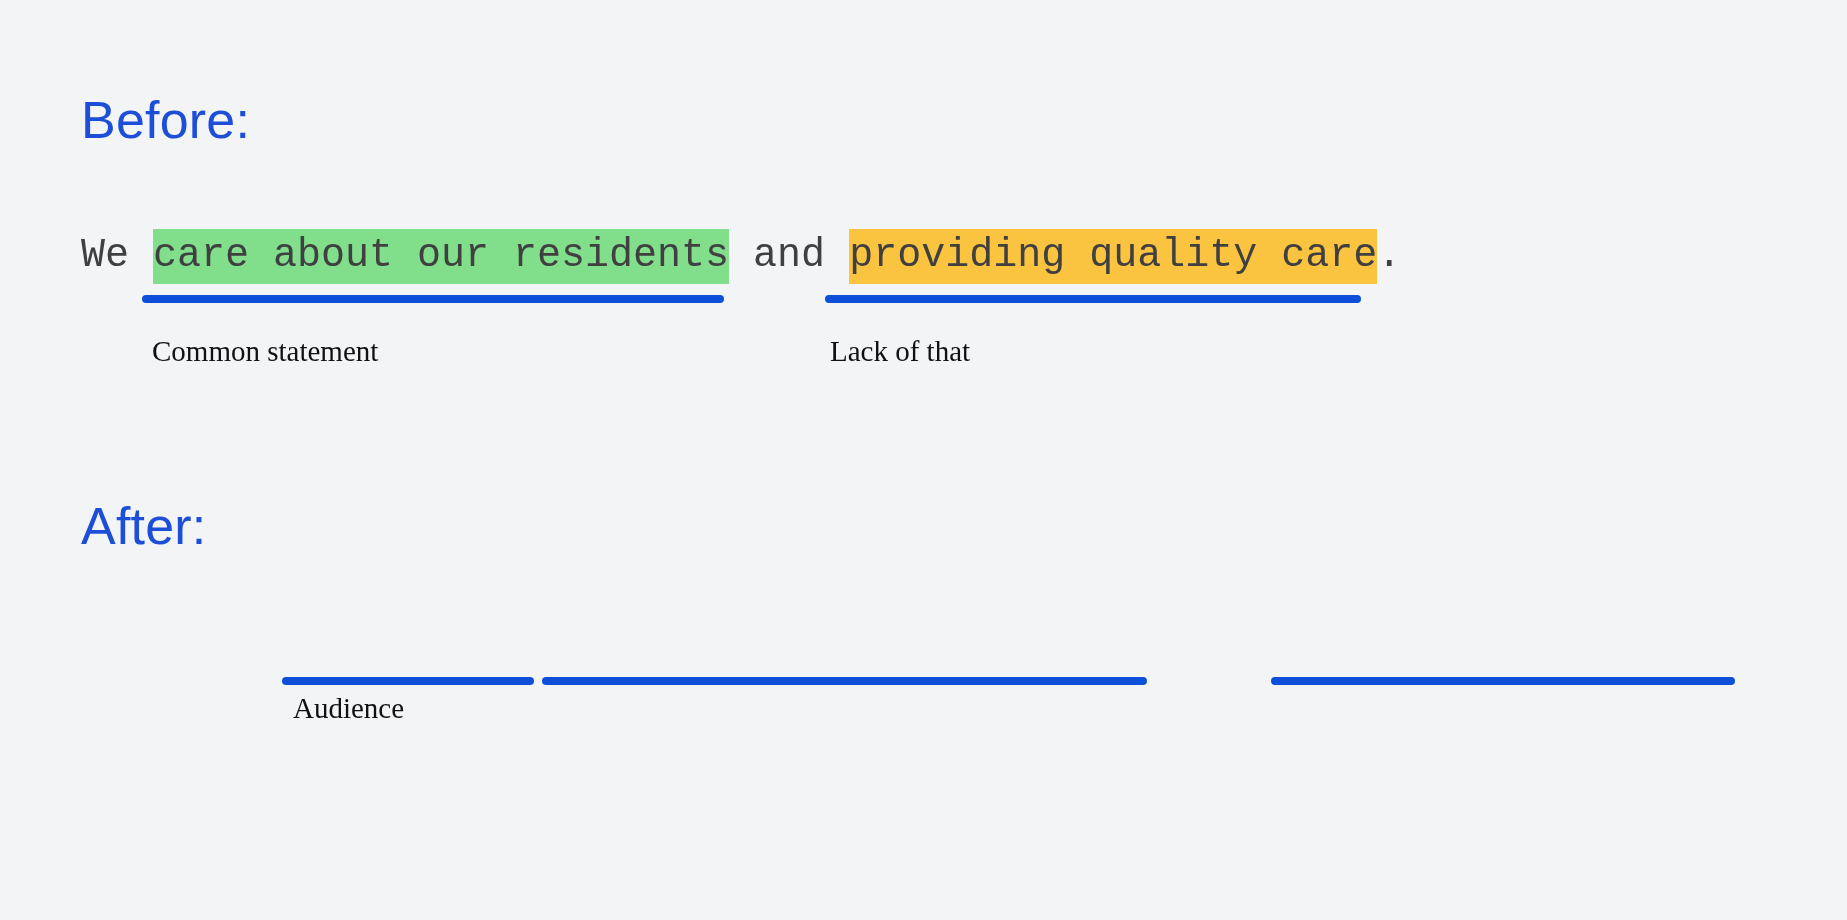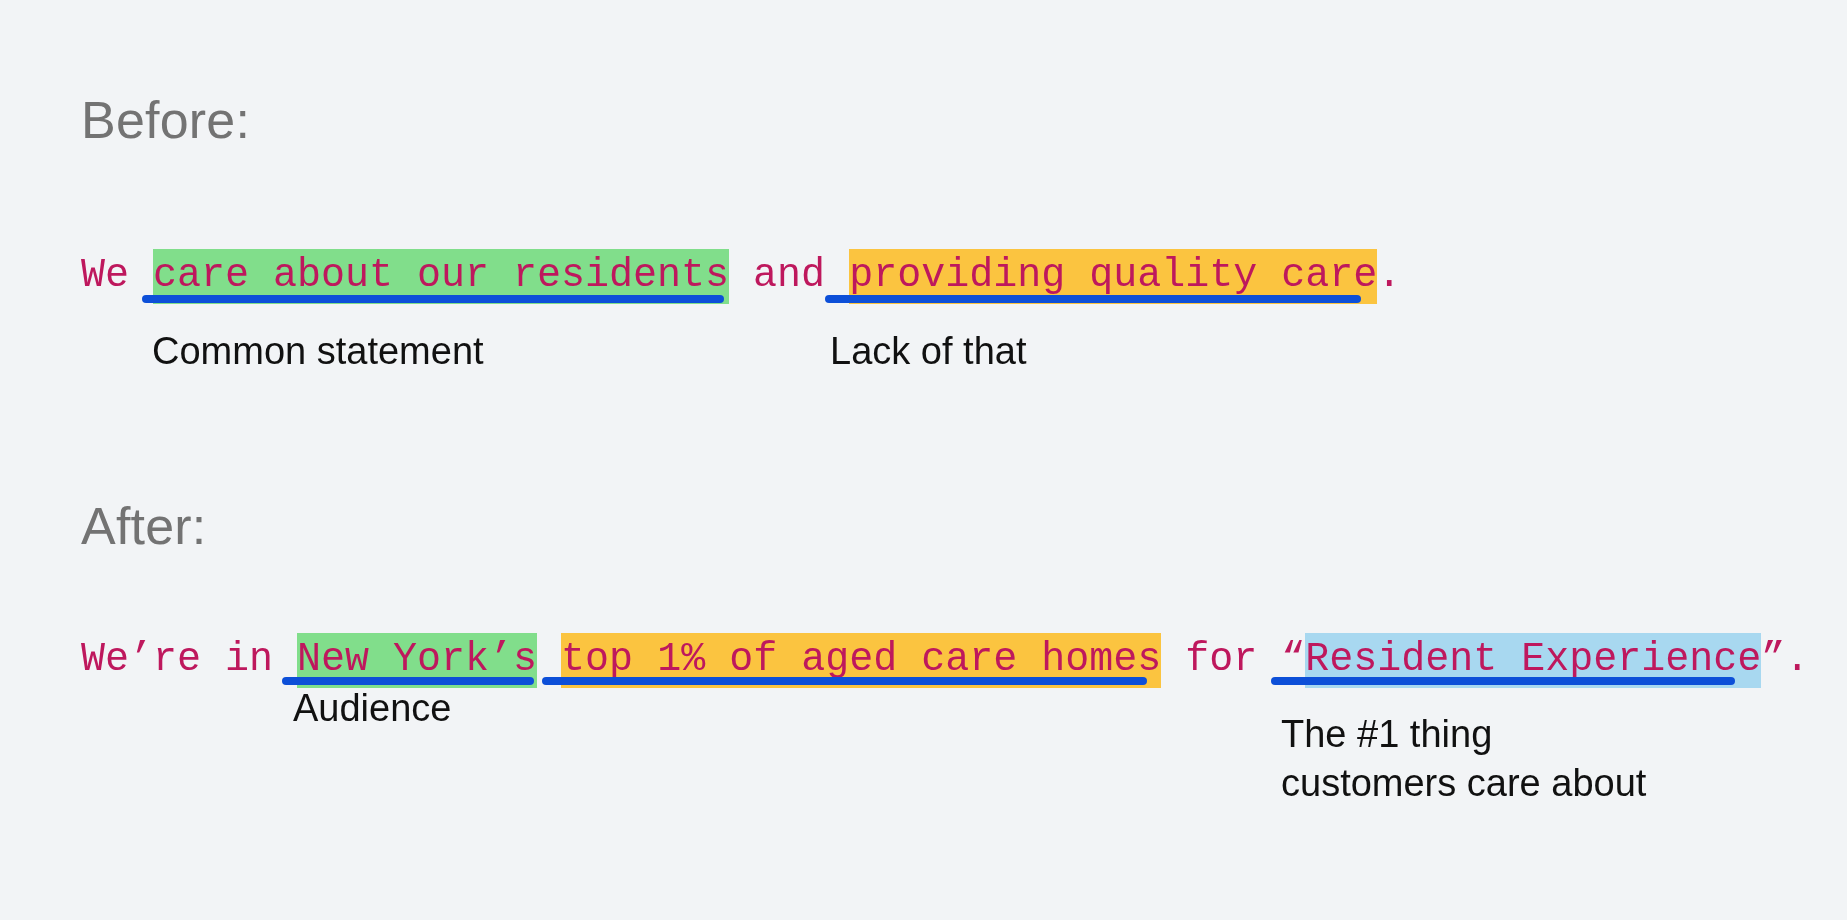--- a/index.html
+++ b/index.html
@@ -18,37 +18,36 @@
     width: 1847px;
     height: 920px;
   }
 
   
   .heading {
     position: absolute;
     font-family: "Liberation Sans", sans-serif;
     font-size: 52px;
     font-weight: 500;
-    color: #737373;
+    color: #1d4ed8;
     letter-spacing: 0.2px;
     white-space: nowrap;
   }
   #heading-before { left: 81px; top: 90px; }
   #heading-after  { left: 81px; top: 496px; }
 
   
   .sentence {
     position: absolute;
     font-family: "Liberation Mono", "DejaVu Sans Mono", monospace;
     font-size: 40px;
     line-height: 52px;
-    color: #be185d;
+    color: #404040;
     white-space: pre;
     letter-spacing: 0px;
-    margin-top: 20px;
   }
   #sentence-before { left: 81px; top: 230px; }
   #sentence-after  { left: 81px; top: 614px; }
 
   .sentence .seg { display: inline; }
   .hl {
     padding: 4px 0 6px 0;
   }
   .hl-green { background: #81de8b; }
   .hl-orange { background: #fbc440; }
@@ -58,22 +57,22 @@
   .underline {
     position: absolute;
     height: 8px;
     background: #0d4fd8;
     border-radius: 4px;
   }
 
   
   .caption {
     position: absolute;
-    font-family: Liberation Sans, sans-serif;
-    font-size: 38px;
+    font-family: Liberation Serif, serif;
+    font-size: 29px;
     line-height: 49px;
     color: #111111;
     white-space: pre-line;
   }
 </style>
 </head>
 <body>
 
 <div class="page">
 
@@ -82,23 +81,20 @@
   <div class="sentence" id="sentence-before"><span class="seg">We </span><span class="seg hl hl-green">care about our residents</span><span class="seg"> and </span><span class="seg hl hl-orange">providing quality care</span><span class="seg">.</span></div>
 
   <div class="underline" style="left:142px; top:295px; width:582px;"></div>
   <div class="underline" style="left:825px; top:295px; width:536px;"></div>
 
   <div class="caption" style="left:152px; top:327px;">Common  statement</div>
   <div class="caption" style="left:830px; top:327px;">Lack of that</div>
 
   <div class="heading" id="heading-after">After:</div>
 
-  <div class="sentence" id="sentence-after"><span class="seg">We’re in </span><span class="seg hl hl-green">New York’s</span><span class="seg"> </span><span class="seg hl hl-orange">top 1% of aged care homes</span><span class="seg"> for “</span><span class="seg hl hl-blue">Resident Experience</span><span class="seg">”.</span></div>
 
   <div class="underline" style="left:282px; top:677px; width:252px;"></div>
   <div class="underline" style="left:542px; top:677px; width:605px;"></div>
   <div class="underline" style="left:1271px; top:677px; width:464px;"></div>
 
   <div class="caption" style="left:293px; top:684px;">Audience</div>
-  <div class="caption" style="left:1281px; top:710px;">The #1 thing
-customers care about</div>
 
 </div>
 
 </body></html>

